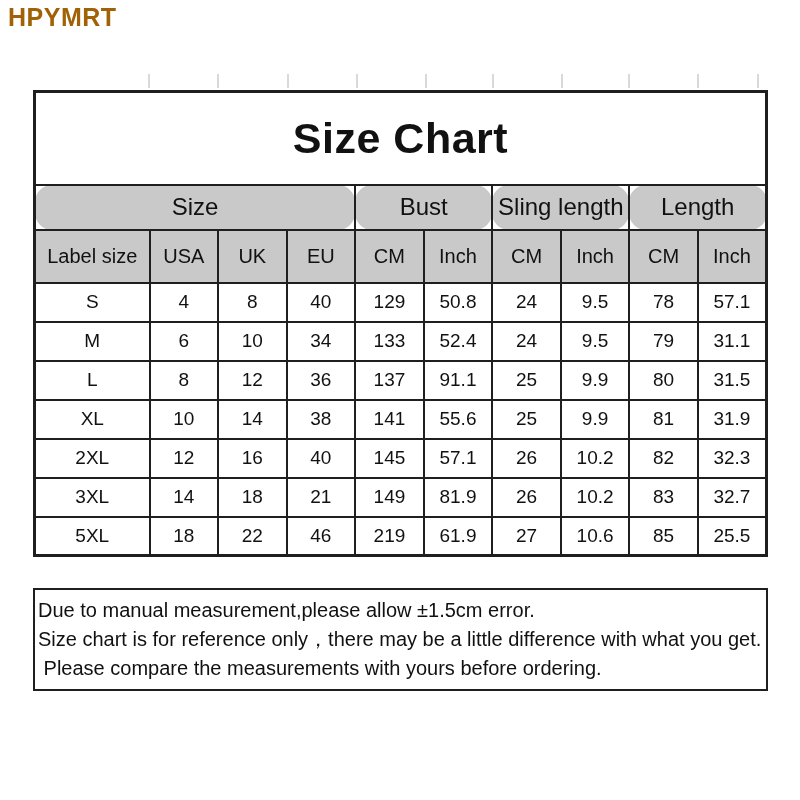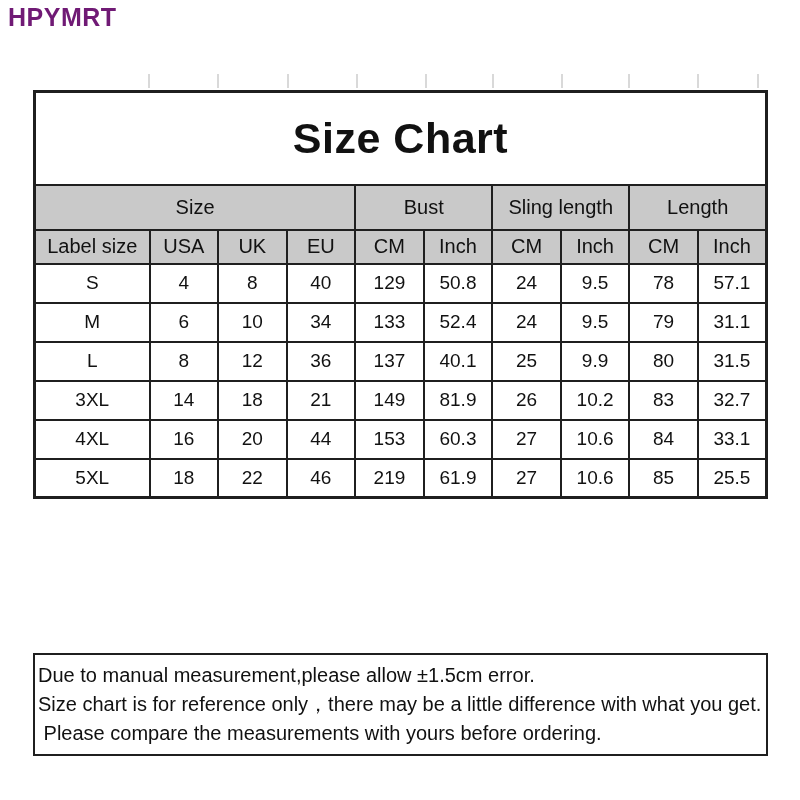--- a/index.html
+++ b/index.html
@@ -10,21 +10,21 @@
   }
   *{box-sizing:border-box;}
   html,body{margin:0;padding:0;}
   body{
     width:800px;height:800px;position:relative;overflow:hidden;
     background:var(--bg);color:var(--text);
     font-family:"Liberation Sans", sans-serif;
   }
   .logo{
     position:absolute;left:8px;top:3px;
-    font-size:25px;font-weight:bold;letter-spacing:0.5px;color:#701a75;
+    font-size:25px;font-weight:bold;letter-spacing:0.5px;color:#a16207;
   }
   
   .ghost-ticks span{
     position:absolute;top:74px;width:2px;height:14px;background:#d9d9d9;
   }
   .artifact-green{
     position:absolute;left:285px;top:235px;width:3px;height:7px;background:#3f9b3f;
   }
   .table-wrap{
     position:absolute;left:33px;top:90px;width:735px;
@@ -38,30 +38,30 @@
     border:2px solid var(--border);
     text-align:center;vertical-align:middle;
     font-weight:normal;color:var(--text);
     padding:0;overflow:hidden;
   }
   tr.title-row th{
     height:93px;background:#ffffff;
     font-size:43px;font-weight:bold;letter-spacing:0.5px;
   }
   tr.group-row th{
-    height:45px;background:var(--header-bg);font-size:20px;
+    height:45px;background:var(--header-bg);font-size:24px;border-radius:17px;
   }
   tr.sub-row th{
-    height:34px;background:var(--header-bg);font-size:20px;
+    height:53px;background:var(--header-bg);font-size:20px;
   }
   tbody td{
     height:39px;background:#ffffff;font-size:19px;
   }
   .notes-box{
-    position:absolute;left:33px;top:653px;width:735px;height:103px;
+    position:absolute;left:33px;top:588px;width:735px;height:103px;
     border:2px solid var(--border);background:#ffffff;
     padding:6px 2px 0 3px;
   }
   .note-line{
     font-size:20px;line-height:29px;white-space:pre-wrap;color:var(--text);
   }
 </style>
 </head>
 <body>
 
@@ -142,51 +142,63 @@
           <td>9.5</td>
           <td>79</td>
           <td>31.1</td>
         </tr>
         <tr>
           <td>L</td>
           <td>8</td>
           <td>12</td>
           <td>36</td>
           <td>137</td>
-          <td>40.1</td>
+          <td>91.1</td>
           <td>25</td>
           <td>9.9</td>
           <td>80</td>
           <td>31.5</td>
+        </tr>
+        <tr>
+          <td>XL</td>
+          <td>10</td>
+          <td>14</td>
+          <td>38</td>
+          <td>141</td>
+          <td>55.6</td>
+          <td>25</td>
+          <td>9.9</td>
+          <td>81</td>
+          <td>31.9</td>
+        </tr>
+        <tr>
+          <td>2XL</td>
+          <td>12</td>
+          <td>16</td>
+          <td>40</td>
+          <td>145</td>
+          <td>57.1</td>
+          <td>26</td>
+          <td>10.2</td>
+          <td>82</td>
+          <td>32.3</td>
         </tr>
         <tr>
           <td>3XL</td>
           <td>14</td>
           <td>18</td>
           <td>21</td>
           <td>149</td>
           <td>81.9</td>
           <td>26</td>
           <td>10.2</td>
           <td>83</td>
           <td>32.7</td>
         </tr>
         <tr>
-          <td>4XL</td>
-          <td>16</td>
-          <td>20</td>
-          <td>44</td>
-          <td>153</td>
-          <td>60.3</td>
-          <td>27</td>
-          <td>10.6</td>
-          <td>84</td>
-          <td>33.1</td>
-        </tr>
-        <tr>
           <td>5XL</td>
           <td>18</td>
           <td>22</td>
           <td>46</td>
           <td>219</td>
           <td>61.9</td>
           <td>27</td>
           <td>10.6</td>
           <td>85</td>
           <td>25.5</td>

